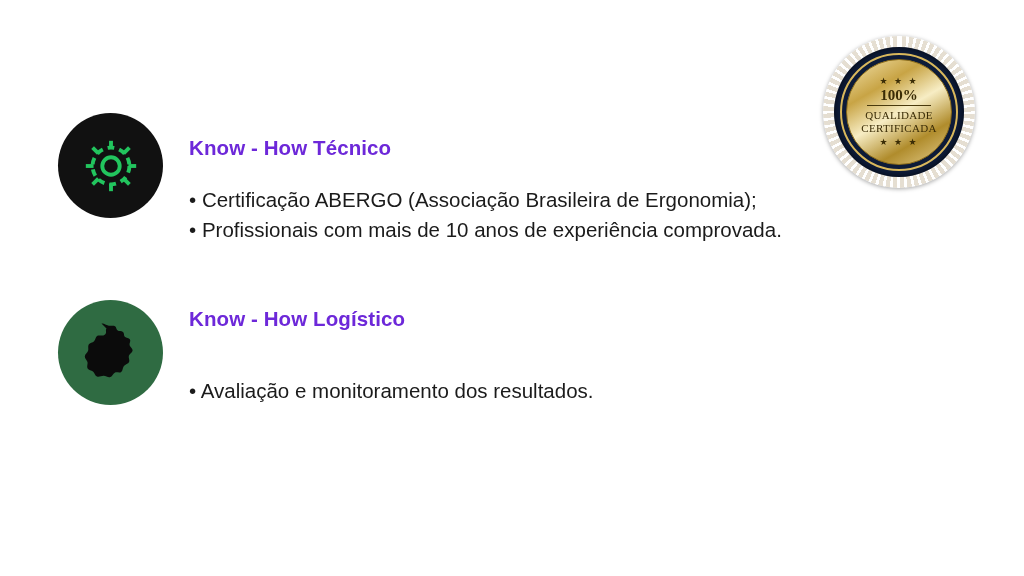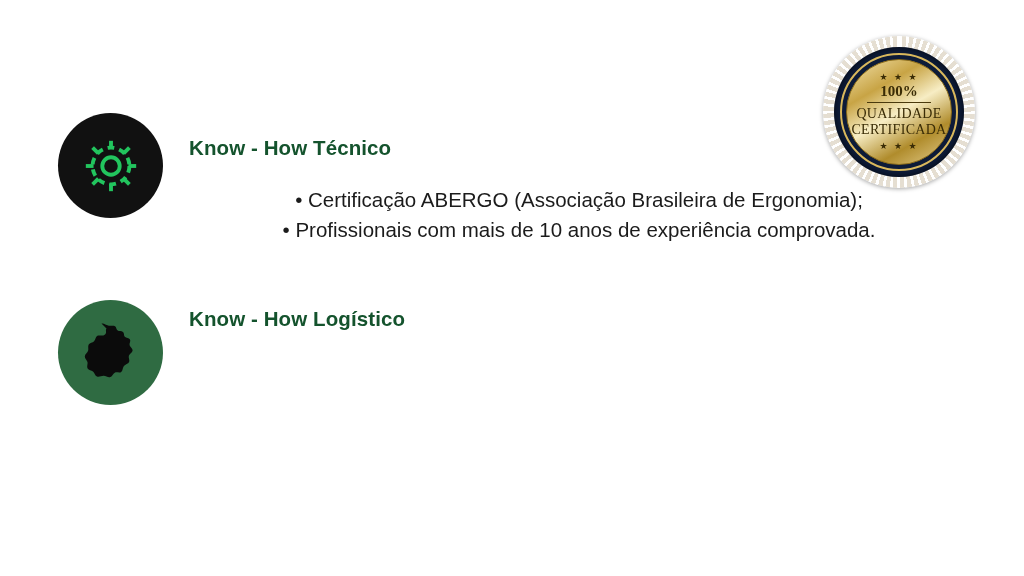--- a/index.html
+++ b/index.html
@@ -93,21 +93,21 @@
     margin: 1px 0 0 0;
   }
   .seal-rule {
     width: 62%;
     height: 1px;
     background: #4a3a0d;
     margin: 2px 0 3px 0;
   }
   .seal-l1, .seal-l2 {
     font-family: "Liberation Serif", serif;
-    font-size: 14px;
+    font-size: 11px;
     letter-spacing: .3px;
     line-height: 1.15;
   }
   .seal-stars-b {
     font-size: 9px;
     letter-spacing: 2px;
     line-height: 1;
     margin-top: 4px;
   }
 
@@ -136,30 +136,29 @@
     top: 0;
     width: 780px;
   }
   .block-1 .text-col { top: 23px; }
   .block-2 .text-col { top: 7px; }
 
   h2.heading {
     margin: 0 0 26px 0;
     font-size: 20.5px;
     font-weight: bold;
-    color: #14532d;
+    color: #6d28d9;
     letter-spacing: .1px;
   }
   .block-2 h2.heading { margin-bottom: 46px; }
 
   ul.bullets {
     list-style: none;
     margin: 0;
     padding: 0;
-    text-align: center;
   }
   ul.bullets li {
     font-size: 20.5px;
     line-height: 1.38;
     color: #1b1b1b;
     margin: 0 0 2px 0;
     text-indent: -14px;
     padding-left: 14px;
   }
   ul.bullets li::before {
@@ -215,17 +214,18 @@
 
   <div class="block block-2">
     <div class="badge badge-green">
       <svg width="60" height="64" viewBox="0 0 60 64" aria-hidden="true">
         <path fill="#0b0b0b" d="M20.5 2.5c2.6-.6 4.4 1.4 6.6 2.1 2.3.7 4.8-.6 6.9.6 1.5.9 1.1 3 2.4 4.1 1.6 1.3 4 .4 5.6 1.7 1.4 1.1.6 3.5 1.8 4.8 1.4 1.5 4.1 1 5.2 2.8 1 1.7-.9 3.7-.4 5.6.5 1.9 3 3 3 5 0 2.4-3.2 3.5-3.8 5.8-.5 2 1.2 4.2.3 6.1-.9 2-3.8 2.3-5.2 4-1.4 1.7-.9 4.6-2.7 5.9-1.7 1.2-4.2-.3-6.1.5-2 .9-2.6 3.8-4.7 4.6-2.2.8-4.4-1.2-6.7-1.3-2.3-.1-4.6 1.6-6.7.8-2-.8-2.4-3.7-4-5.1-1.6-1.4-4.3-1.3-5.4-3.1-1.1-1.9.4-4.3-.1-6.4-.5-2-2.8-3.5-2.7-5.6.1-2.2 2.6-3.5 3.3-5.6.7-2-.5-4.4.6-6.2 1.1-1.8 3.9-1.9 5.4-3.4 1.5-1.5 1.5-4.3 3.3-5.4 1.7-1 4.1.2 6 -.4 1.2-.4 2.3-1.4 2.6-2.7.3-1.4-.6-3.2 .5-4.2z"></path>
       </svg>
     </div>
     <div class="text-col">
       <h2 class="heading">Know - How Logístico</h2>
       <ul class="bullets">
+        <li>Avaliação e monitoramento dos resultados.</li>
       </ul>
     </div>
   </div>
 
 </div>
 
 </body></html>

